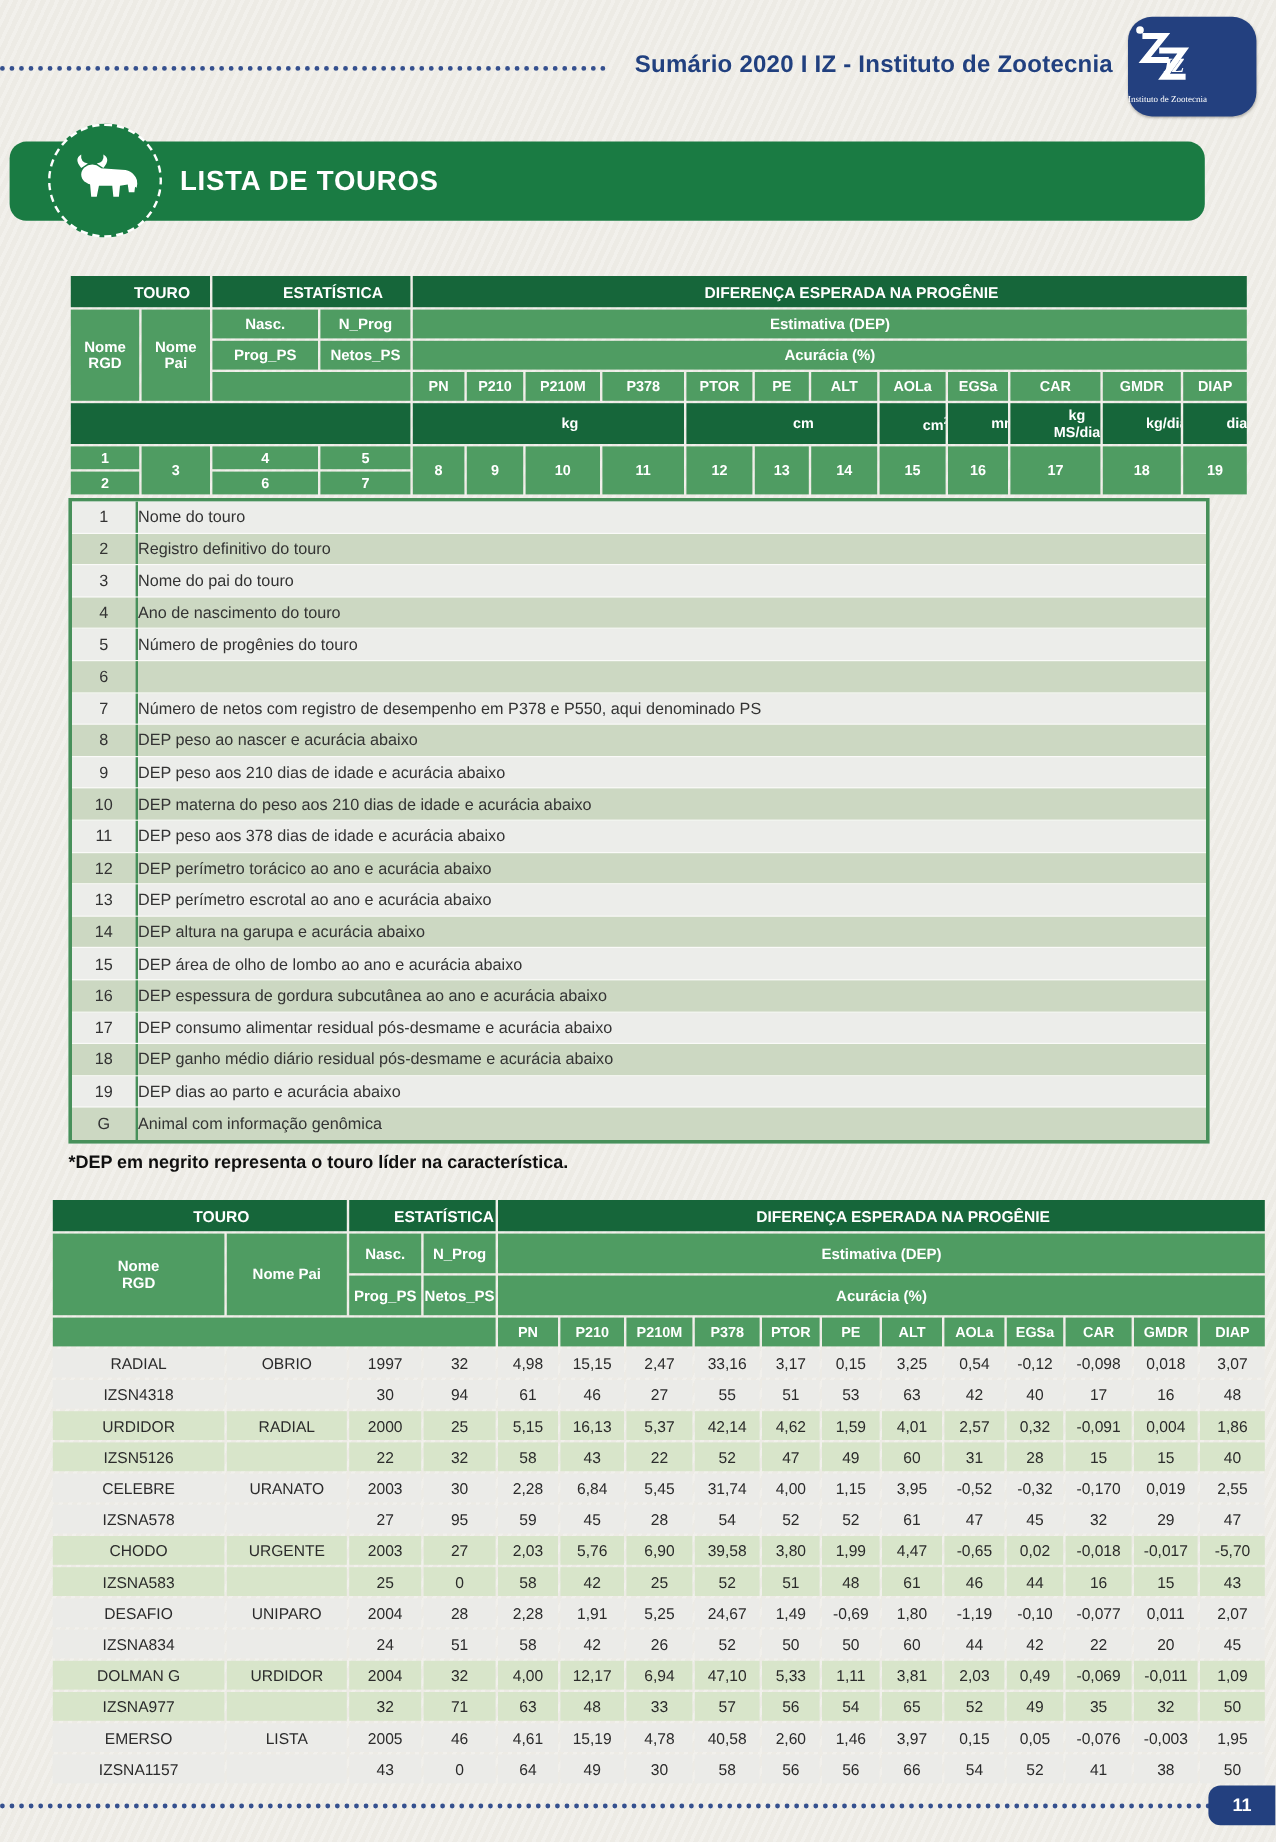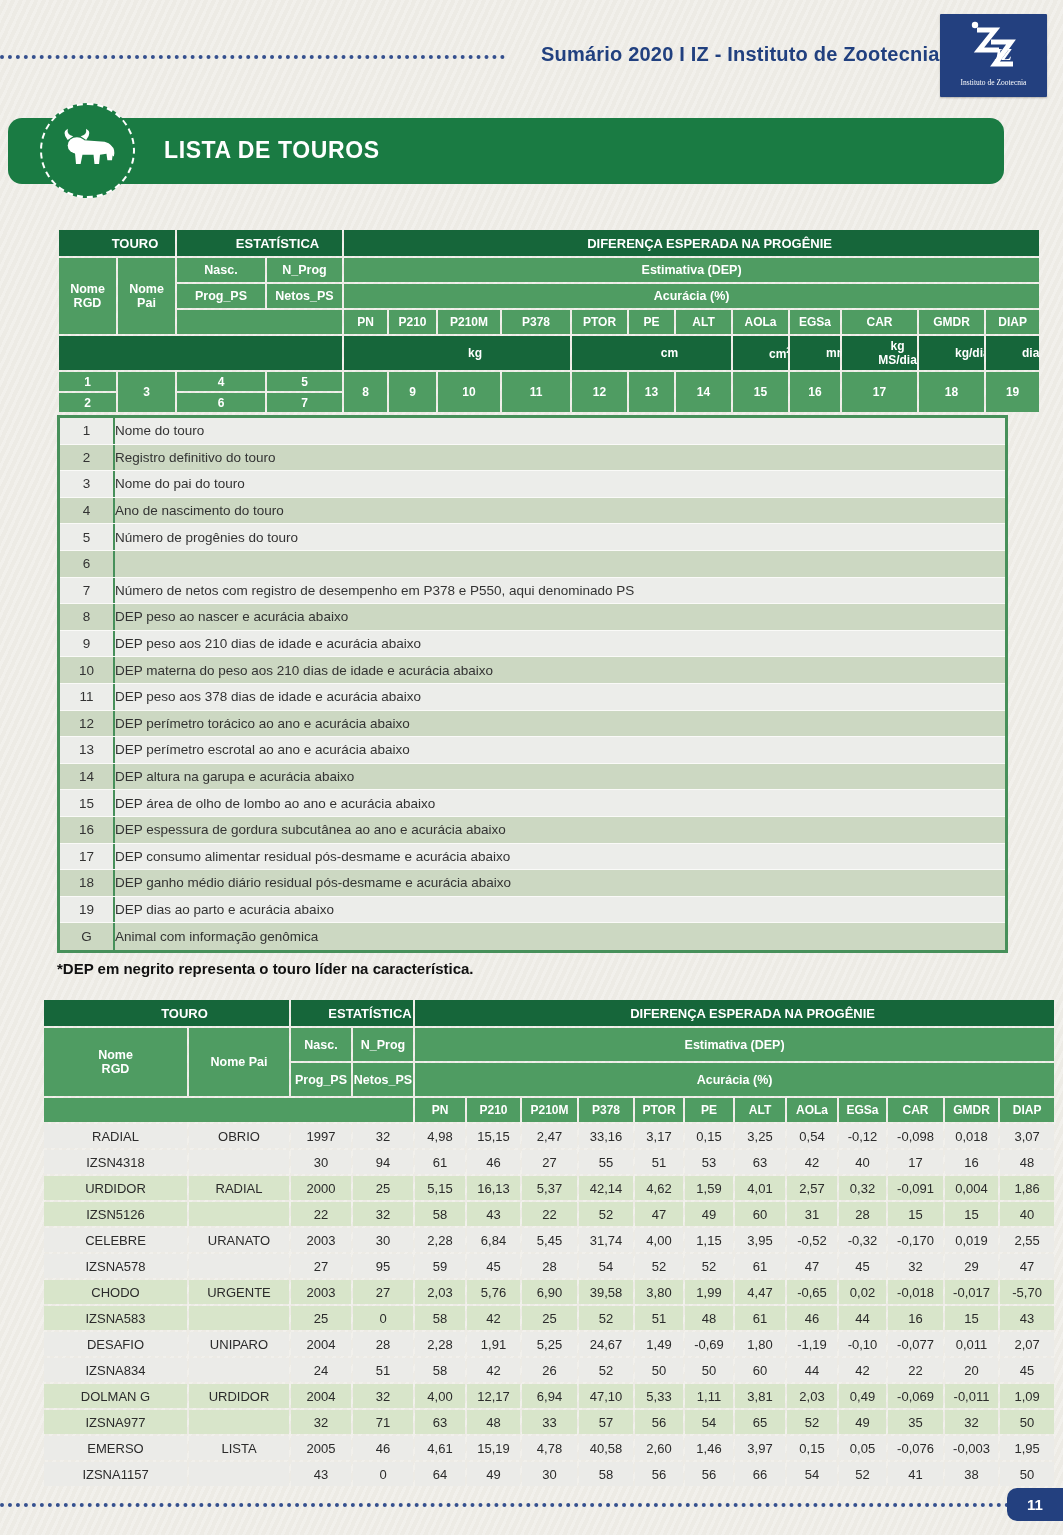--- a/index.html
+++ b/index.html
@@ -18,33 +18,33 @@
   *{margin:0;padding:0;box-sizing:border-box;}
   html,body{width:1063px;}
   body{font-family:"Liberation Sans",sans-serif;background:#eceae4;}
   .page{position:relative;width:1063px;height:1535px;overflow:hidden;
         background:
           repeating-linear-gradient(115deg, rgba(255,255,255,.25) 0 3px, rgba(0,0,0,0) 3px 7px),
           #edebe5;}
 
   
   .top-dotted{position:absolute;top:55px;left:0;width:505px;border-top:4px dotted var(--dot-blue);}
-  .hdr-title{position:absolute;top:43px;left:541px;width:400px;font-size:20px;font-weight:bold;
+  .hdr-title{position:absolute;top:43px;left:529px;width:400px;font-size:20px;font-weight:bold;
              color:#21407f;letter-spacing:.2px;}
   .logo-box{position:absolute;top:14px;right:16px;width:107px;height:83px;background:var(--navy);
-            border-radius:1px;display:flex;flex-direction:column;align-items:center;justify-content:flex-start;
+            border-radius:20px;display:flex;flex-direction:column;justify-content:flex-start;
             padding-top:6px;box-shadow:0 1px 2px rgba(0,0,0,.25);}
   .logo-caption{color:#fff;font-size:7.5px;margin-top:2px;font-family:"Liberation Serif",serif;}
 
   
   .banner{position:absolute;top:118px;left:8px;width:996px;height:66px;background:var(--banner-green);
           border-radius:14px;}
   .banner-icon{position:absolute;left:32px;top:-15px;width:95px;height:95px;border-radius:50%;
                background:var(--banner-green);border:2px dashed #fff;display:flex;align-items:center;justify-content:center;}
-  .banner-title{position:absolute;left:156px;top:19px;color:#fff;font-size:23px;font-weight:bold;letter-spacing:.6px;}
+  .banner-title{position:absolute;left:142px;top:19px;color:#fff;font-size:23px;font-weight:bold;letter-spacing:.6px;}
 
   
   table{border-collapse:separate;border-spacing:2px;table-layout:fixed;width:100%;}
   td,th{overflow:hidden;}
   .th-dark{background:var(--dark-green);color:#fff;font-weight:bold;font-size:13px;height:26px;padding-left:36px;}
   .th-mid{background:var(--mid-green);color:#fff;font-weight:bold;font-size:12.5px;text-align:center;height:24px;}
   .th-trait{height:22px;font-size:12px;}
   .th-unit{height:34px;font-size:12px;}
   .th-num{height:19px;font-size:12px;}
   .pre{white-space:pre-line;line-height:1.15;}

